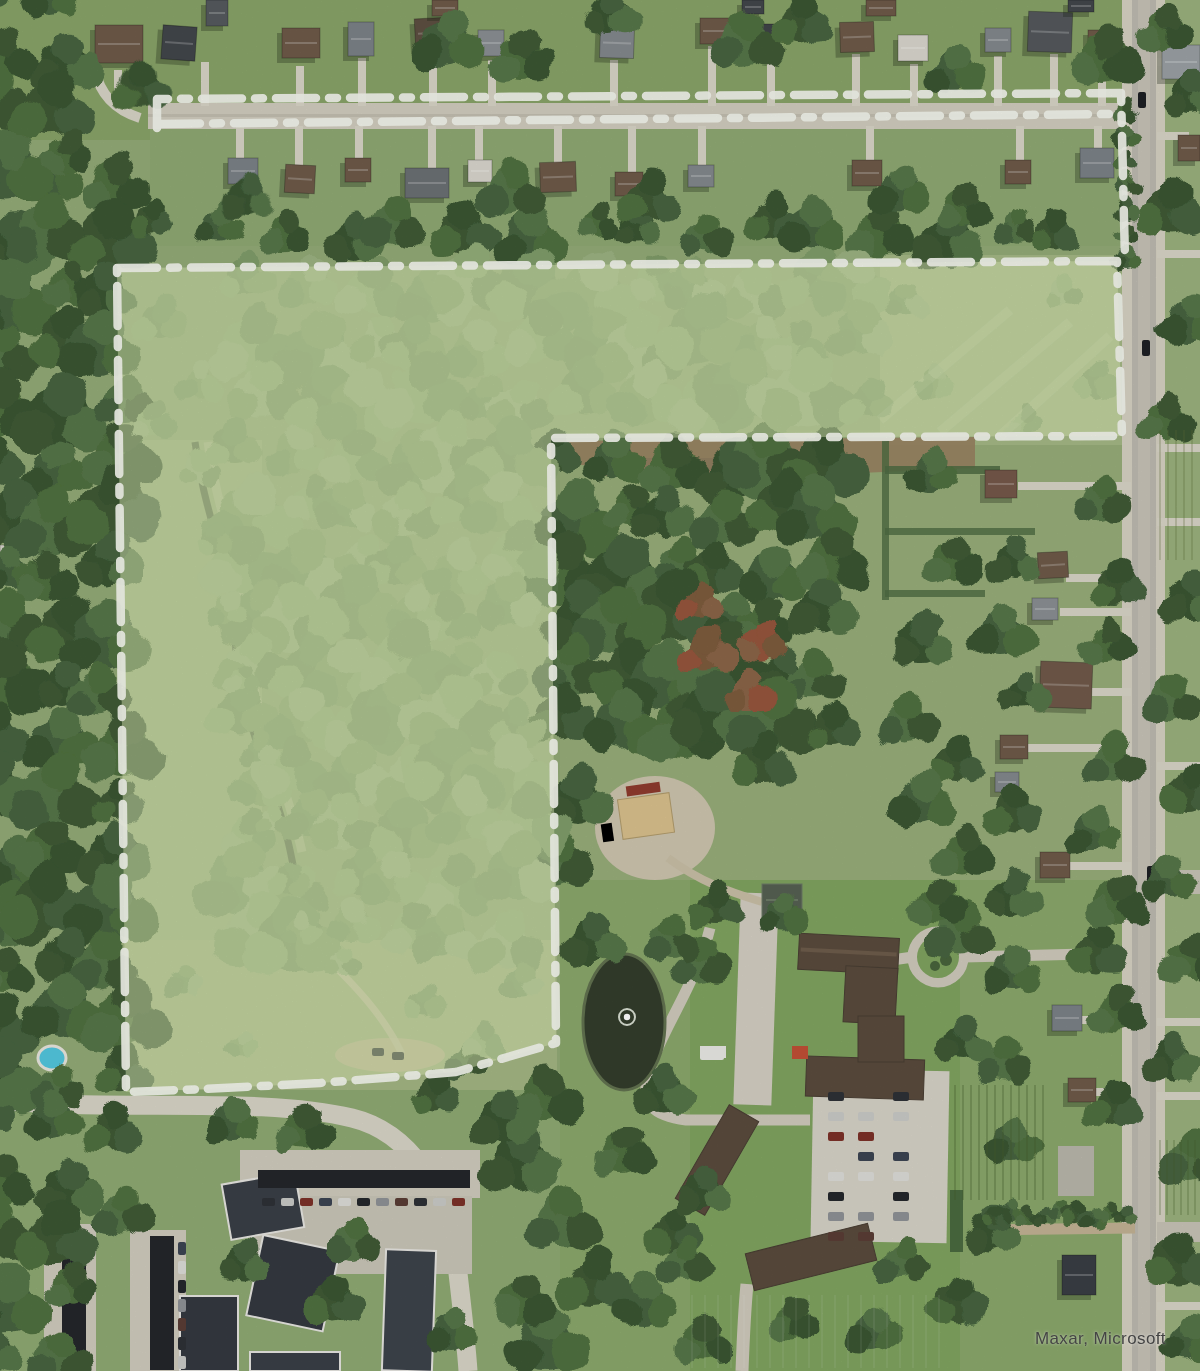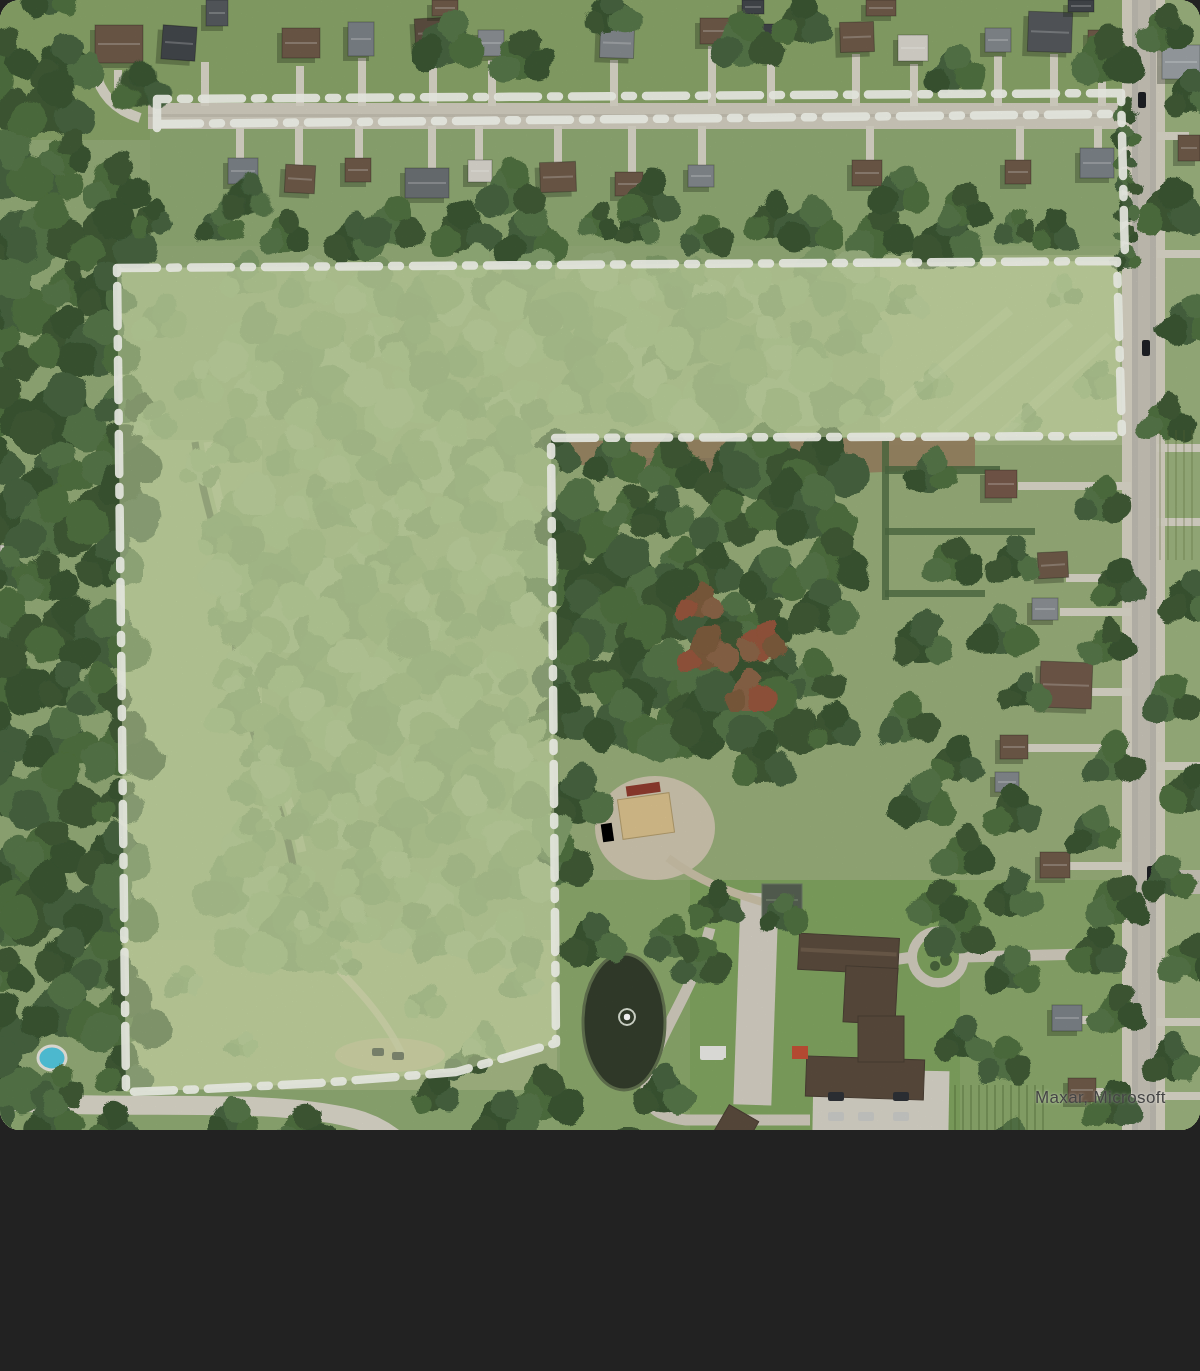--- a/index.html
+++ b/index.html
@@ -1,17 +1,17 @@
 <!DOCTYPE html>
 <html><head>
 <meta charset="utf-8">
 <style>
   html,body{margin:0;padding:0;background:#222;}
-  .stage{position:relative;width:1200px;height:1130px;overflow:hidden;background:#93aa77;
-         font-family:"Liberation Sans",sans-serif;border-radius:20px;}
+  .stage{position:relative;width:1200px;height:1371px;overflow:hidden;background:#93aa77;
+         font-family:"Liberation Sans",sans-serif;}
   .stage svg{position:absolute;left:0;top:0;display:block;}
   .attribution{position:absolute;right:34px;bottom:22px;font-size:17px;letter-spacing:.4px;
                color:#454545;text-shadow:0 0 3px rgba(255,255,255,.55);user-select:none;}
 </style>
 </head>
 <body>
 
 <div class="stage">
 <svg width="1200" height="1371" viewBox="0 0 1200 1371">
   <defs>

